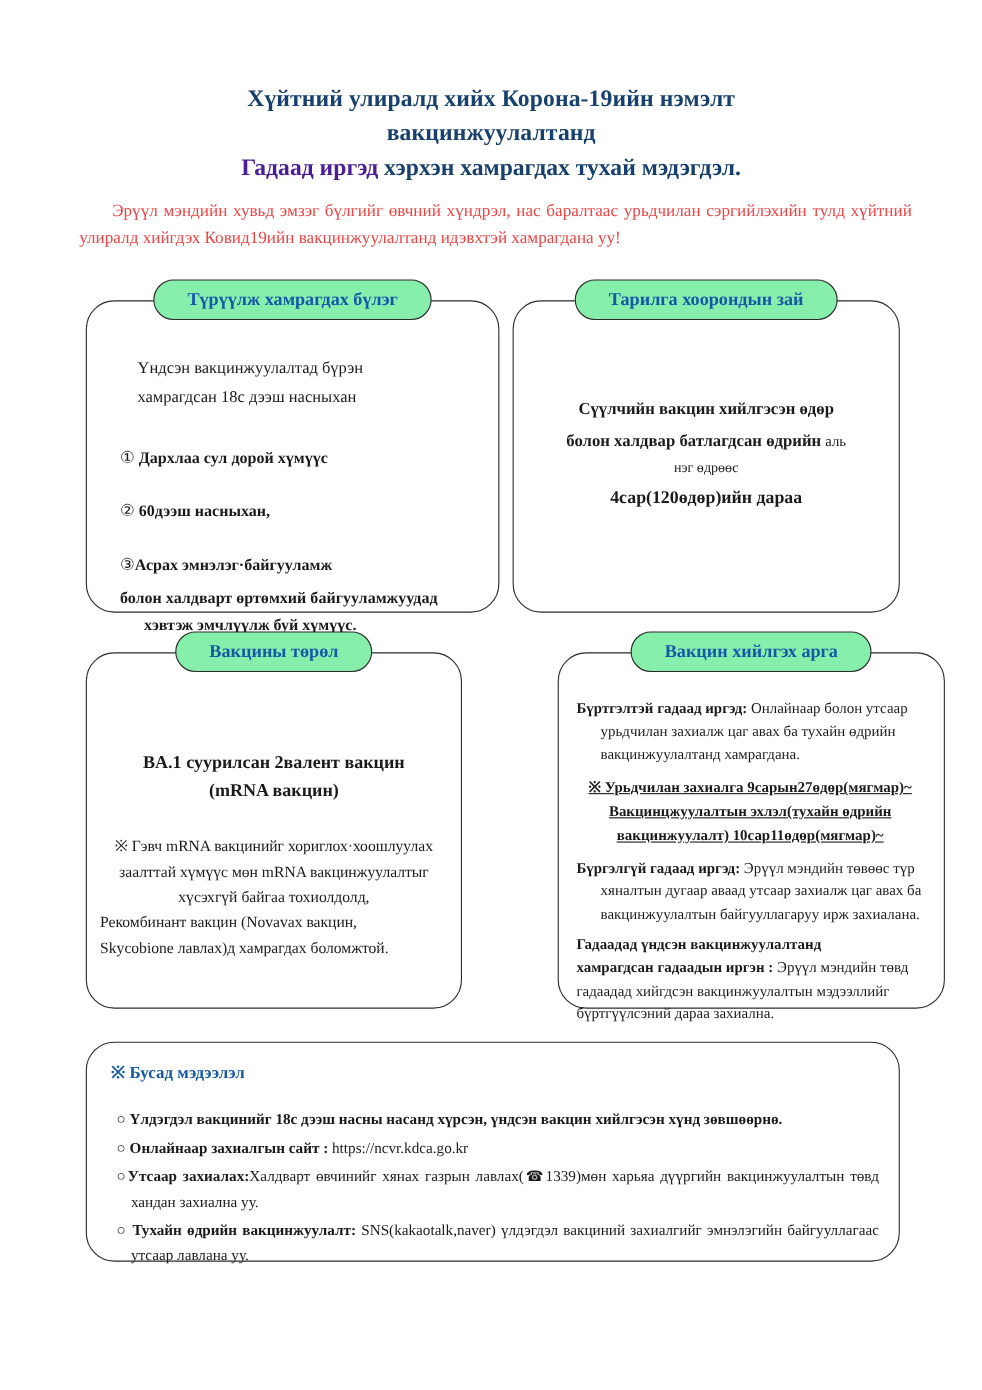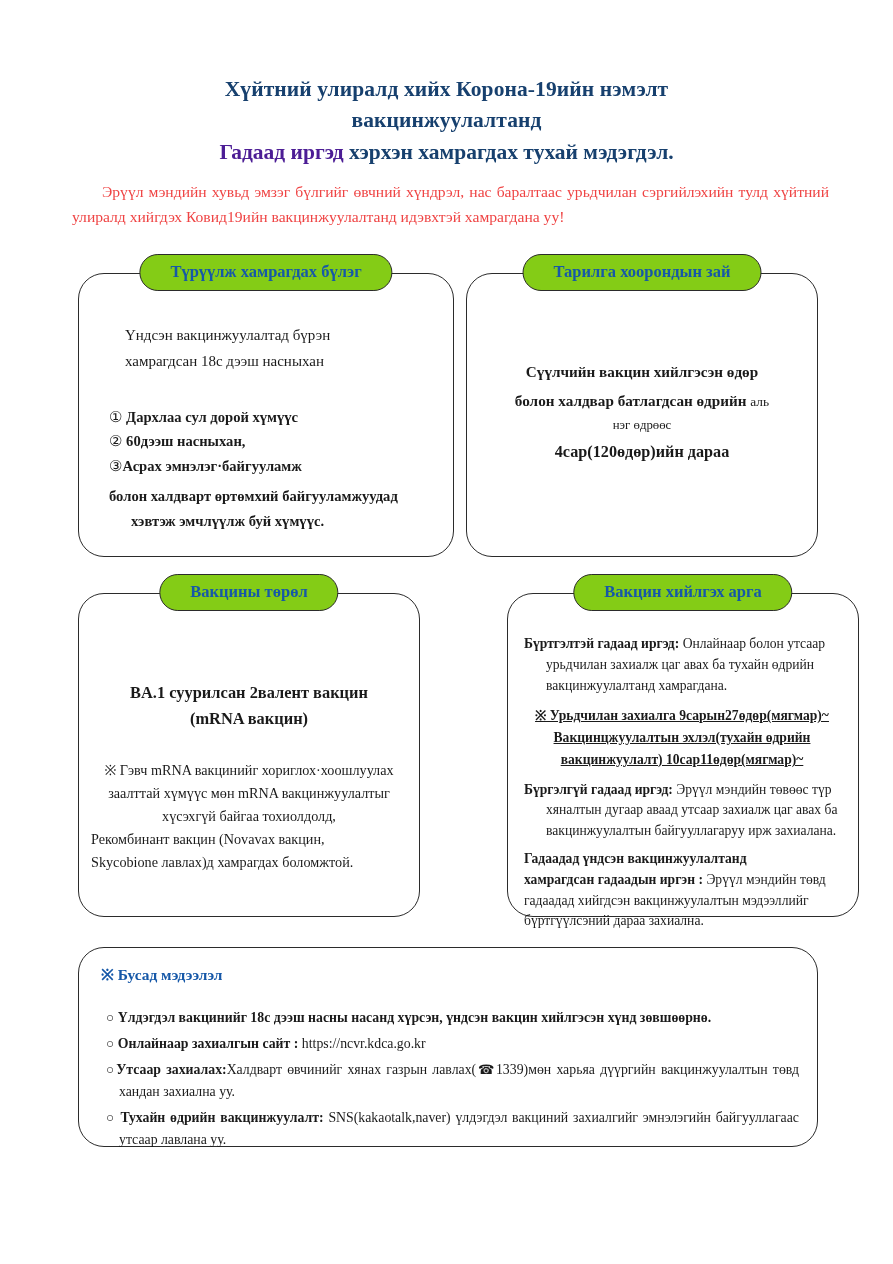--- a/index.html
+++ b/index.html
@@ -68,21 +68,21 @@
     font-size: 14.6px;
     line-height: 1.55;
   }
 
   
   .pill {
     position: absolute;
     top: -20px;
     left: 50%;
     transform: translateX(-50%);
-    background: #84cc16;
+    background: #86efac;
     border: 1.6px solid #2b2b2b;
     border-radius: 999px;
     color: #1658a8;
     font-weight: bold;
     font-size: 16.5px;
     padding: 7px 30px 8px 30px;
     white-space: nowrap;
     z-index: 3;
   }
 
@@ -97,21 +97,21 @@
   .p1-lead {
     font-size: 15px;
     line-height: 1.75;
     margin: 14px 30px 0 30px;
   }
   .p1-list {
     margin: 30px 0 0 14px;
     font-size: 14.6px;
     line-height: 1.62;
   }
-  .p1-list .li { font-weight: bold; }
+  .p1-list .li { font-weight: bold; margin-top: 24px; }
   .p1-list .li .num { font-weight: normal; font-size: 15px; }
   .p1-cont {
     font-weight: bold;
     margin-top: 6px;
     line-height: 1.7;
   }
   .p1-cont .indent { display: block; padding-left: 22px; }
 
   
   .p2-wrap {

